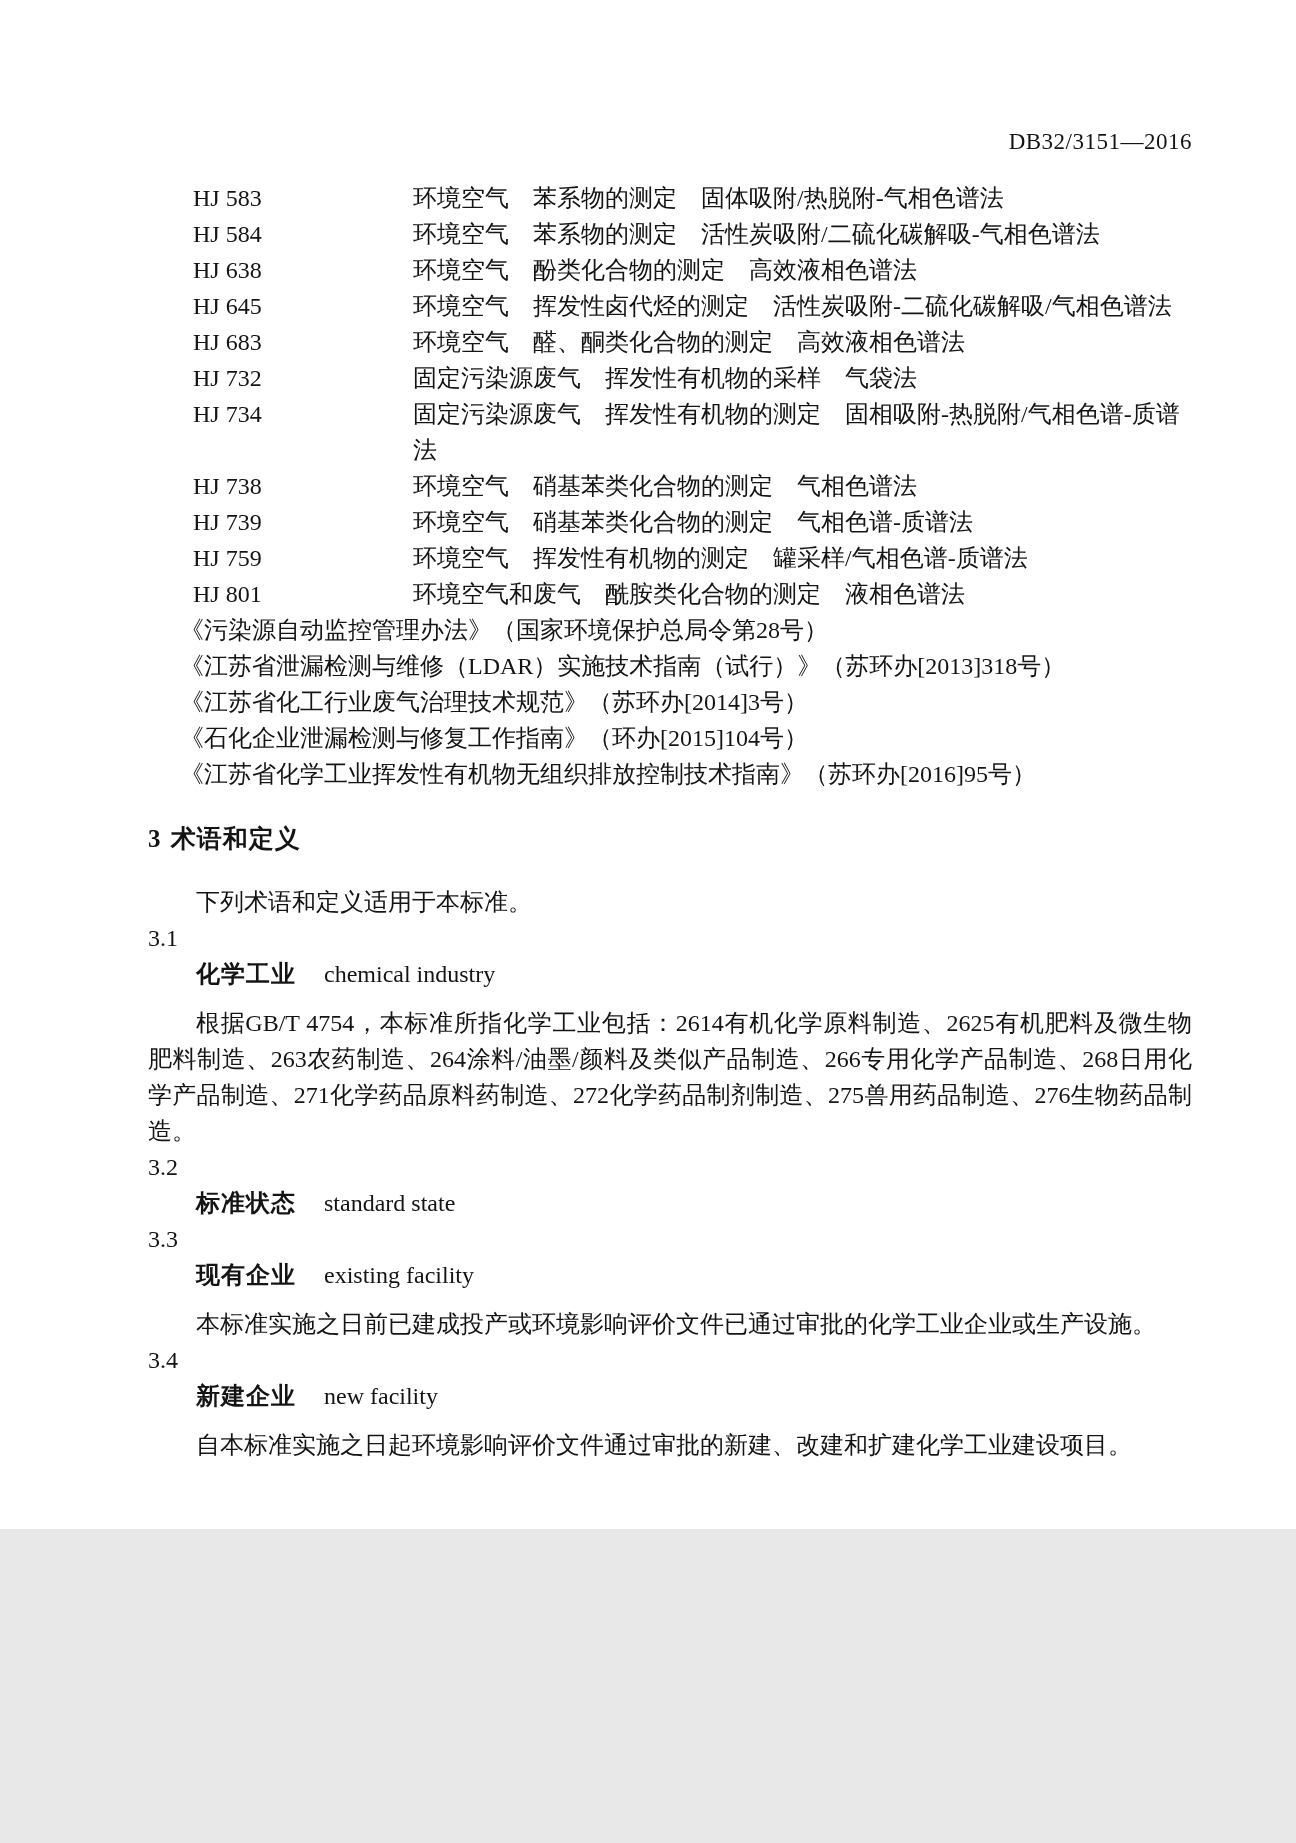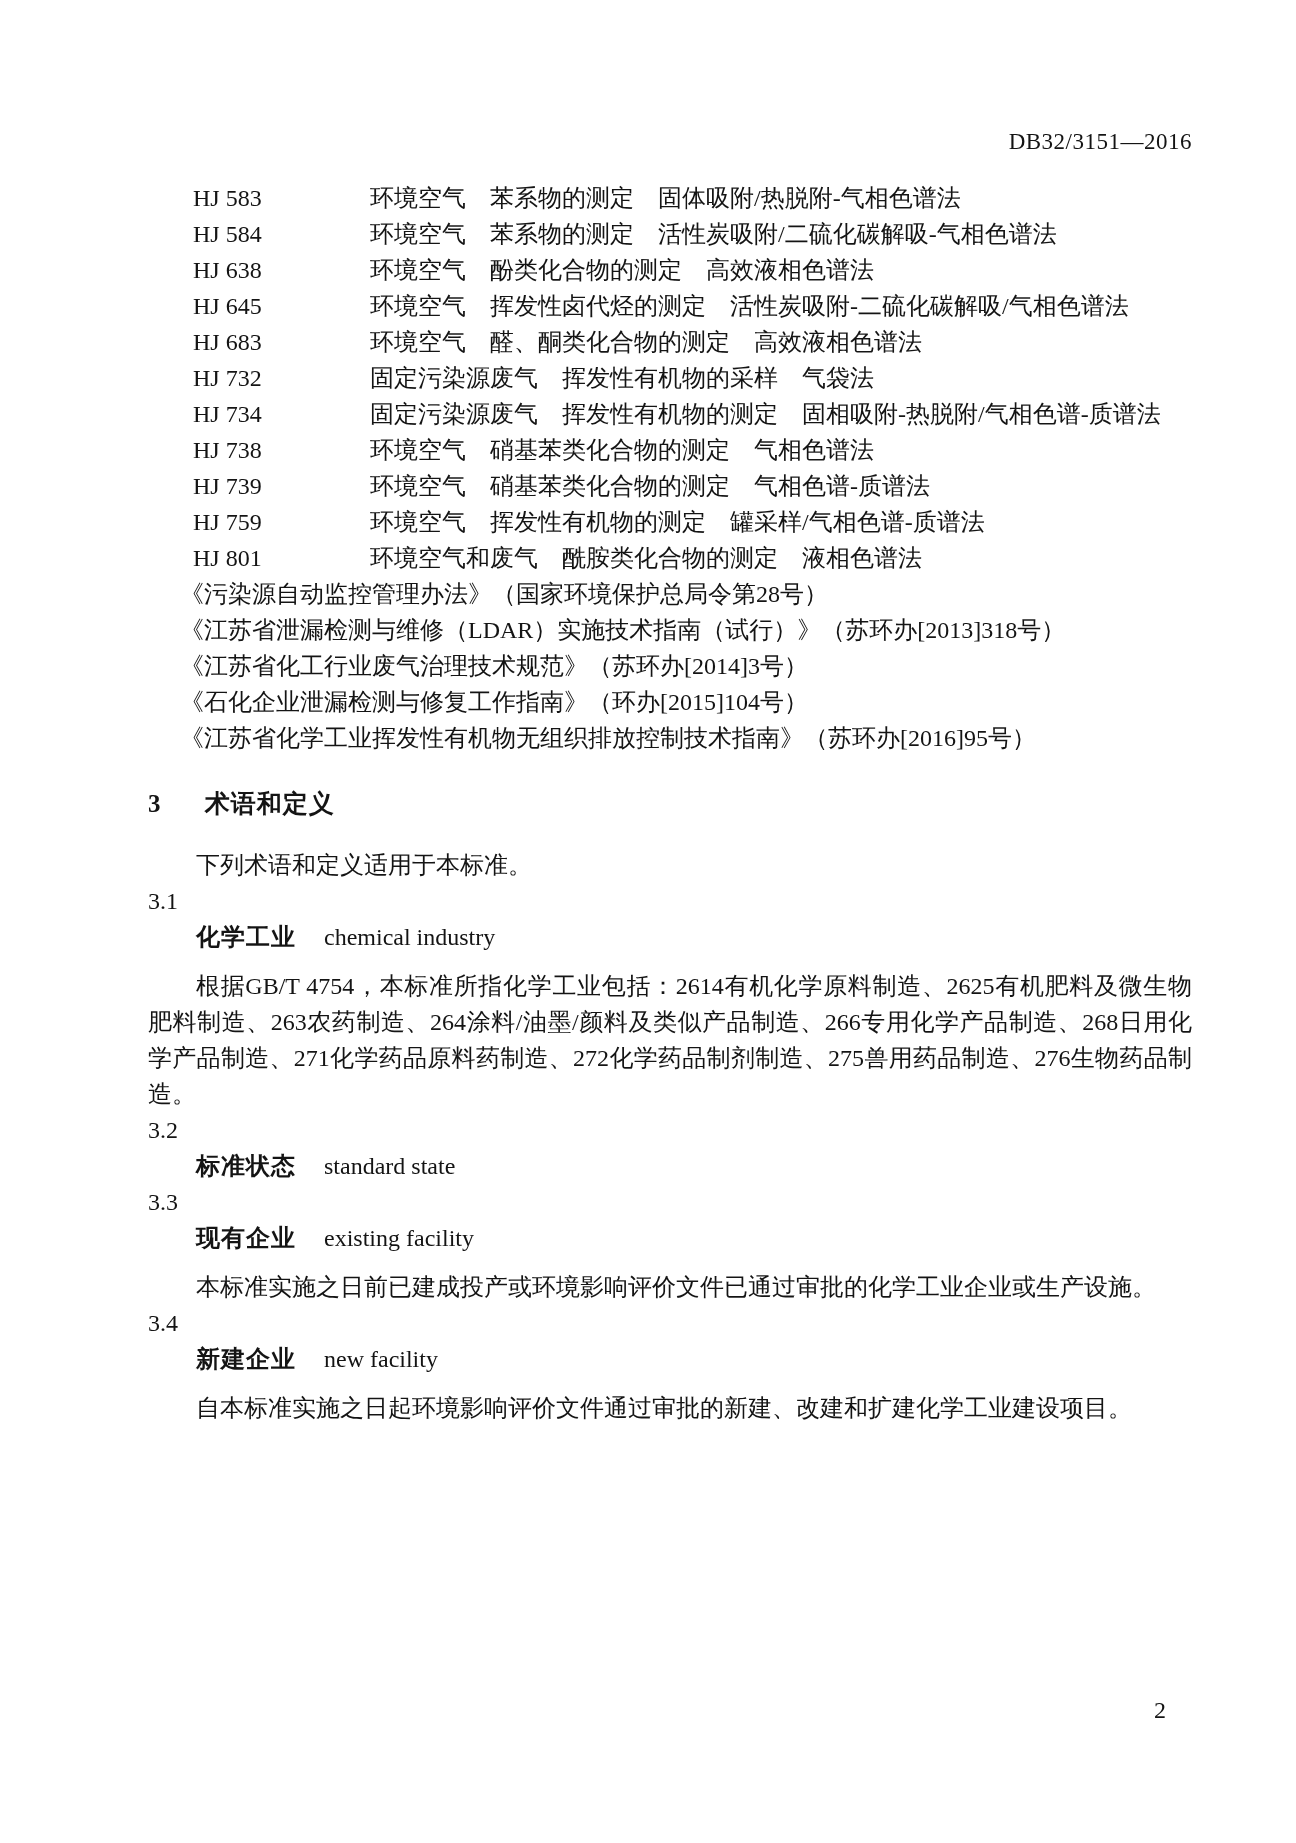--- a/index.html
+++ b/index.html
@@ -3,21 +3,21 @@
 <meta charset="utf-8">
 <style>
   html, body {
     margin: 0;
     padding: 0;
     background: #e8e8e8;
   }
   .page {
     position: relative;
     width: 1296px;
-    height: 1843px;
+    height: 1529px;
     margin: 0 auto;
     background: #ffffff;
     color: #141414;
     font-family: "Liberation Serif", serif;
     overflow: hidden;
   }
   .content {
     position: absolute;
     left: 148px;
     right: 104px;
@@ -31,20 +31,21 @@
     letter-spacing: 0.5px;
   }
   .std-list {
     margin-top: 24px;
     font-size: 24px;
   }
   .std-row {
     display: flex;
     padding-left: 45px;
     line-height: 36px;
+    gap: 43px;
   }
   .std-code {
     width: 177px;
     flex: 0 0 177px;
   }
   .std-title {
     flex: 1 1 auto;
   }
   .ref-row {
     padding-left: 32px;
@@ -54,22 +55,22 @@
   .sec-heading {
     margin: 30px 0 0 0;
     font-size: 25px;
     line-height: 34px;
     font-weight: bold;
   }
   .sec-heading .sec-num {
     font-family: "Liberation Serif", serif;
   }
   .sec-heading .sec-title {
-    font-family: Liberation Sans, sans-serif;
-    margin-left: 38px;
+    font-family: Liberation Mono, monospace;
+    margin-left: 4px;
     letter-spacing: 1px;
   }
   .sec-intro {
     margin: 26px 0 0 0;
     font-size: 24px;
     line-height: 36px;
     text-indent: 48px;
   }
   .sub-num {
     font-size: 24px;

